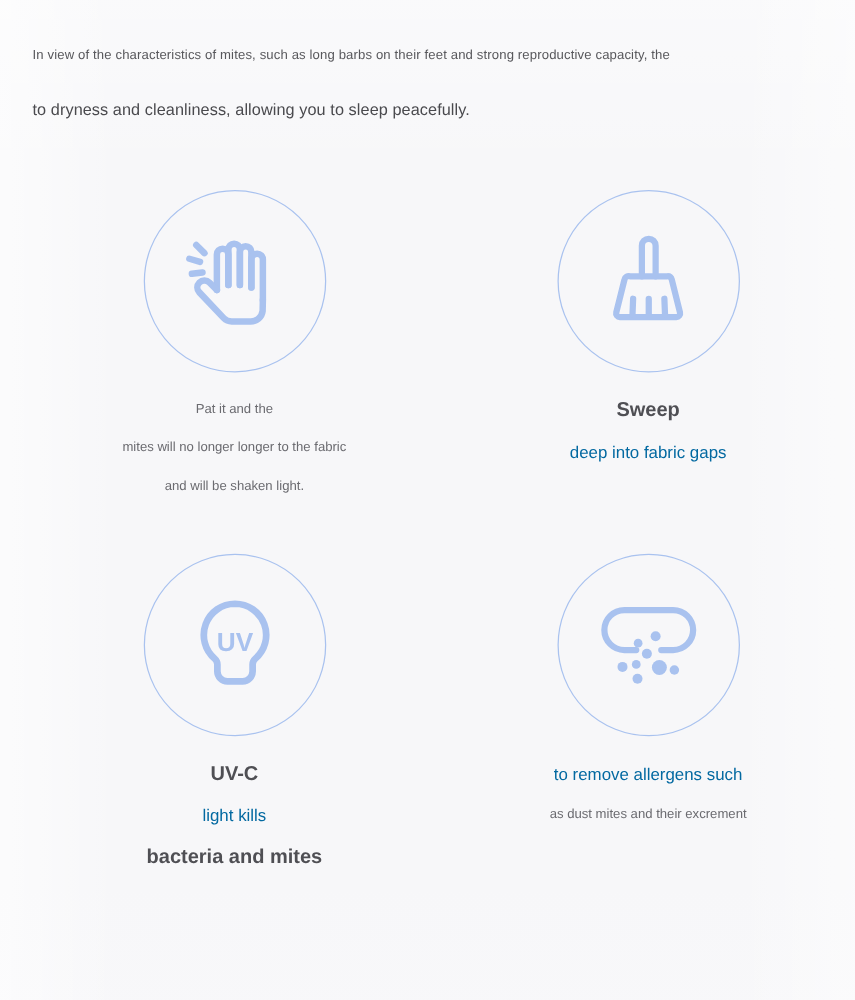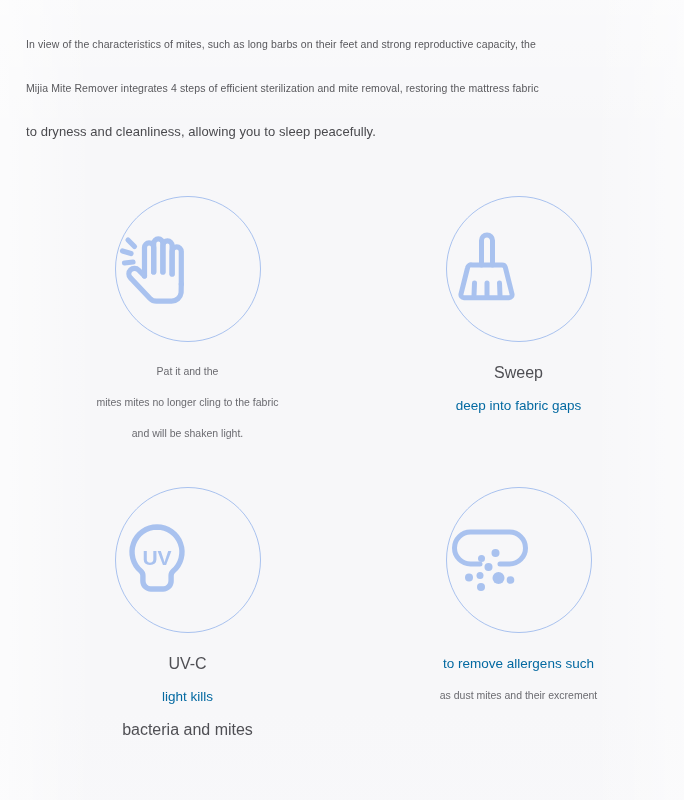--- a/index.html
+++ b/index.html
@@ -75,21 +75,21 @@
     flex-direction: column;
     align-items: center;
   }
   .icon-circle {
     width: 146px;
     height: 146px;
     border-radius: 50%;
     border: 1.6px solid #a9c2ef;
     display: flex;
     align-items: center;
-    justify-content: flex-start;
+    justify-content: center;
     box-sizing: border-box;
   }
   .icon-circle svg {
     display: block;
   }
   .caption {
     margin-top: 14px;
     text-align: center;
     width: 100%;
   }
@@ -104,32 +104,32 @@
   }
   .cap-line.md {
     font-size: 13.5px;
     line-height: 33px;
     color: #0369a1;
   }
   .cap-line.lg {
     font-size: 16px;
     line-height: 33px;
     color: #4f4f54;
+    font-weight: bold;
   }
 </style>
 </head>
 <body>
 
 <div class="page-wash"></div>
 
 <div class="content">
 
   <div class="intro">
     <p class="intro-line sm">In view of the characteristics of mites, such as long barbs on their feet and strong reproductive capacity, the</p>
-    <p class="intro-line sm">Mijia Mite Remover integrates 4 steps of efficient sterilization and mite removal, restoring the mattress fabric</p>
     <p class="intro-line lg">to dryness and cleanliness, allowing you to sleep peacefully.</p>
   </div>
 
   <div class="grid">
 
     <div class="cell">
       <div class="icon-circle">
         <span>
           <svg width="86" height="86" viewBox="0 0 86 86" fill="none" stroke="#a9c2ef" stroke-width="5.2" stroke-linecap="round" stroke-linejoin="round">
 
@@ -141,21 +141,21 @@
             <path d="M37.7 46 V17.5 a4.6 4.6 0 0 1 9.2 0 V46"></path>
             <path d="M46.9 46 V19.5 a4.6 4.6 0 0 1 9.2 0 V48"></path>
             <path d="M56.1 48 V25.5 a4.6 4.6 0 0 1 9.2 0 V58"></path>
 
             <path d="M28.5 50 L22.5 44 a5.6 5.6 0 0 0 -8 7.9 L34 72.5 a9 9 0 0 0 6.4 2.7 h15.2 a9.6 9.6 0 0 0 9.5 -8.4 L65.3 58"></path>
           </svg>
         </span>
       </div>
       <div class="caption">
         <span class="cap-line sm">Pat it and the</span>
-        <span class="cap-line sm">mites mites no longer cling to the fabric</span>
+        <span class="cap-line sm">mites will no longer longer to the fabric</span>
         <span class="cap-line sm">and will be shaken light.</span>
       </div>
     </div>
 
     <div class="cell">
       <div class="icon-circle">
         <span>
           <svg width="80" height="80" viewBox="0 0 80 80" fill="none" stroke="#a9c2ef" stroke-width="5" stroke-linecap="round" stroke-linejoin="round">
 
             <path d="M34.5 36 V11.5 a5.5 5.5 0 0 1 11 0 V36"></path>

